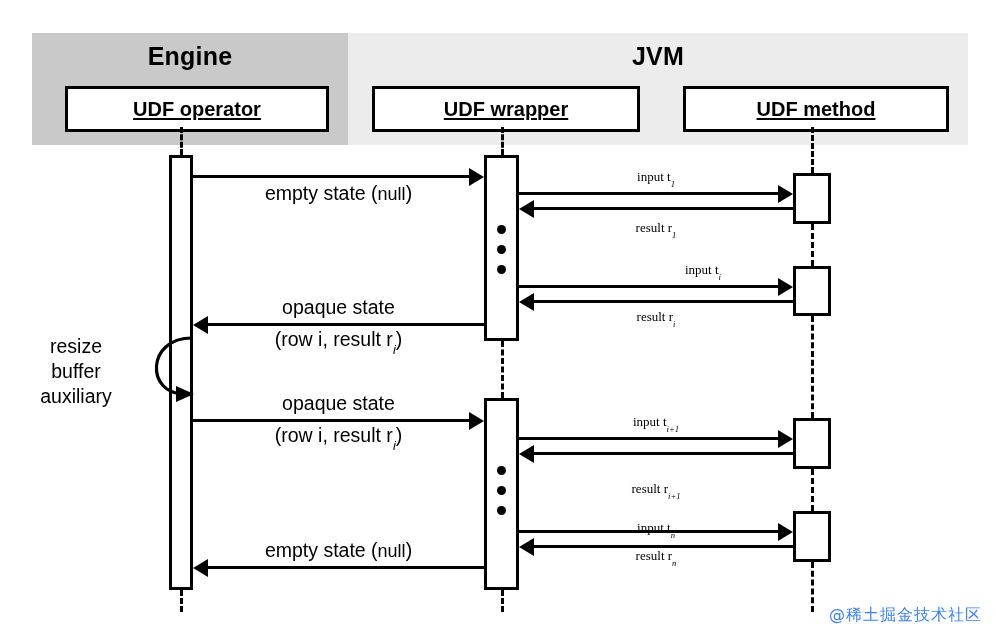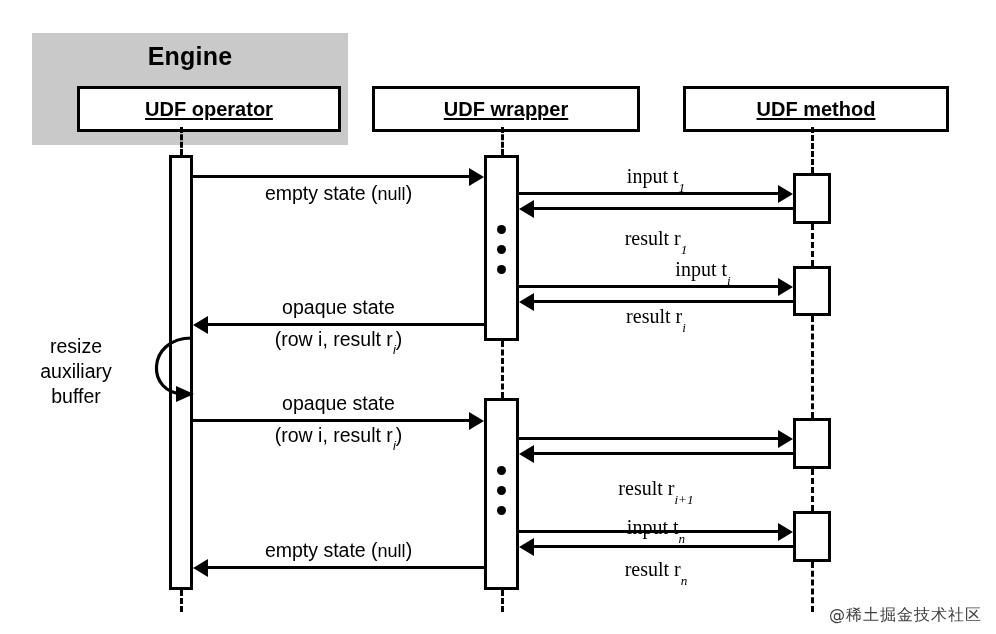--- a/index.html
+++ b/index.html
@@ -19,21 +19,21 @@
 
   
   .participant{
     position:absolute;background:#fff;border:3px solid #000;
     display:flex;align-items:center;justify-content:center;
   }
   .participant span{
     font-size:20px;font-weight:bold;text-decoration:underline;
     text-underline-offset:2px;
   }
-  #p-operator{left:77px;top:86px;width:258px;height:40px;}
+  #p-operator{left:65px;top:86px;width:258px;height:40px;}
   #p-wrapper{left:372px;top:86px;width:262px;height:40px;}
   #p-method{left:683px;top:86px;width:260px;height:40px;}
 
   
   .lifeline{position:absolute;width:0;border-left:3px dashed #000;}
 
   
   .actbar{position:absolute;background:#fff;border:3px solid #000;box-sizing:border-box;}
 
   
@@ -51,43 +51,46 @@
   .arrow.left::after{left:-14px;border-right:15px solid #000;}
 
   
   .lbl{
     position:absolute;font-size:19.5px;line-height:23px;white-space:nowrap;
     text-align:center;
   }
   .lbl .mono{font-family:Liberation Sans, sans-serif;font-size:18px;}
   .lbl sub{font-size:.66em;line-height:0;position:relative;bottom:-.28em;}
   .lbl .it{font-style:italic;}
-  .serifv{font-family:"Liberation Serif",serif;font-size:20px;}
+  .serifv{font-family:"Liberation Serif",serif;font-size:13px;}
 
   
   #selfloop{position:absolute;left:126px;top:330px;width:70px;height:72px;}
 
   #resize-label{
     position:absolute;left:22px;top:334px;width:108px;
     text-align:center;font-size:19.5px;line-height:25px;
   }
 
   
   #watermark{
-    position:absolute;right:14px;bottom:8px;font-size:16px;color:#404040;
+    position:absolute;right:14px;bottom:8px;font-size:16px;color:#3b82f6;
     font-family:"DejaVu Sans",sans-serif;letter-spacing:1px;
   }
 </style>
 </head>
 <body>
 
 <div id="stage">
 
   <div class="panel" id="engine-panel">
     <div class="panel-title">Engine</div>
+  </div>
+  <div class="panel" id="jvm-panel">
+    <div class="panel-title">JVM</div>
   </div>
 
   <div class="participant" id="p-operator">
     <span>UDF operator</span>
   </div>
   <div class="participant" id="p-method">
     <span>UDF method</span>
   </div>
   <div class="participant" id="p-wrapper">
     <span>UDF wrapper</span>
@@ -131,21 +134,21 @@
   <div class="lbl" style="left:193px;top:182px;width:291px;">
     <span>empty state (</span><span class="mono">null</span><span>)</span>
   </div>
 
   <div class="arrow right" style="left:519px;top:192px;width:260px;"></div>
   <div class="lbl serifv" style="left:519px;top:165px;width:274px;">
     <span>input t</span><sub class="it">1</sub>
   </div>
 
   <div class="arrow left" style="left:533px;top:207px;width:260px;"></div>
-  <div class="lbl serifv" style="left:519px;top:227px;width:274px;">
+  <div class="lbl serifv" style="left:519px;top:216px;width:274px;">
     <span>result r</span><sub class="it">1</sub>
   </div>
 
   <div class="arrow right" style="left:519px;top:285px;width:260px;"></div>
   <div class="lbl serifv" style="left:519px;top:258px;width:274px;padding-left:47px;">
     <span>input t</span><sub class="it">i</sub>
   </div>
 
   <div class="arrow left" style="left:533px;top:300px;width:260px;"></div>
   <div class="lbl serifv" style="left:519px;top:305px;width:274px;">
@@ -159,46 +162,49 @@
   <div class="lbl" style="left:193px;top:328px;width:291px;">
     <span>(row i, result r</span><sub class="it">i</sub><span>)</span>
   </div>
 
   <svg id="selfloop" viewBox="0 0 70 72">
     <path d="M 66 8 C 20 8 20 64 58 64" fill="none" stroke="#000" stroke-width="3.2"></path>
     <polygon points="68,64 50,56 50,72" fill="#000"></polygon>
   </svg>
   <div id="resize-label">
     <div>resize</div>
+    <div>buffer</div>
     <div>auxiliary</div>
-    <div>buffer</div>
   </div>
 
   <div class="arrow right" style="left:193px;top:419px;width:277px;"></div>
   <div class="lbl" style="left:193px;top:392px;width:291px;">
     <span>opaque state</span>
   </div>
   <div class="lbl" style="left:193px;top:424px;width:291px;">
     <span>(row i, result r</span><sub class="it">i</sub><span>)</span>
   </div>
 
   <div class="arrow right" style="left:519px;top:437px;width:260px;"></div>
+  <div class="lbl serifv" style="left:519px;top:410px;width:274px;">
+    <span>input t</span><sub class="it">i+1</sub>
+  </div>
 
   <div class="arrow left" style="left:533px;top:452px;width:260px;"></div>
   <div class="lbl serifv" style="left:519px;top:457px;width:274px;margin-top:20px;">
     <span>result r</span><sub class="it">i+1</sub>
   </div>
 
   <div class="arrow right" style="left:519px;top:530px;width:260px;"></div>
   <div class="lbl serifv" style="left:519px;top:516px;width:274px;">
     <span>input t</span><sub class="it">n</sub>
   </div>
 
   <div class="arrow left" style="left:533px;top:545px;width:260px;"></div>
-  <div class="lbl serifv" style="left:519px;top:558px;width:274px;">
+  <div class="lbl serifv" style="left:519px;top:544px;width:274px;">
     <span>result r</span><sub class="it">n</sub>
   </div>
 
   <div class="arrow left" style="left:207px;top:566px;width:277px;"></div>
   <div class="lbl" style="left:193px;top:539px;width:291px;">
     <span>empty state (</span><span class="mono">null</span><span>)</span>
   </div>
 
   <div id="watermark">@稀土掘金技术社区</div>
 

